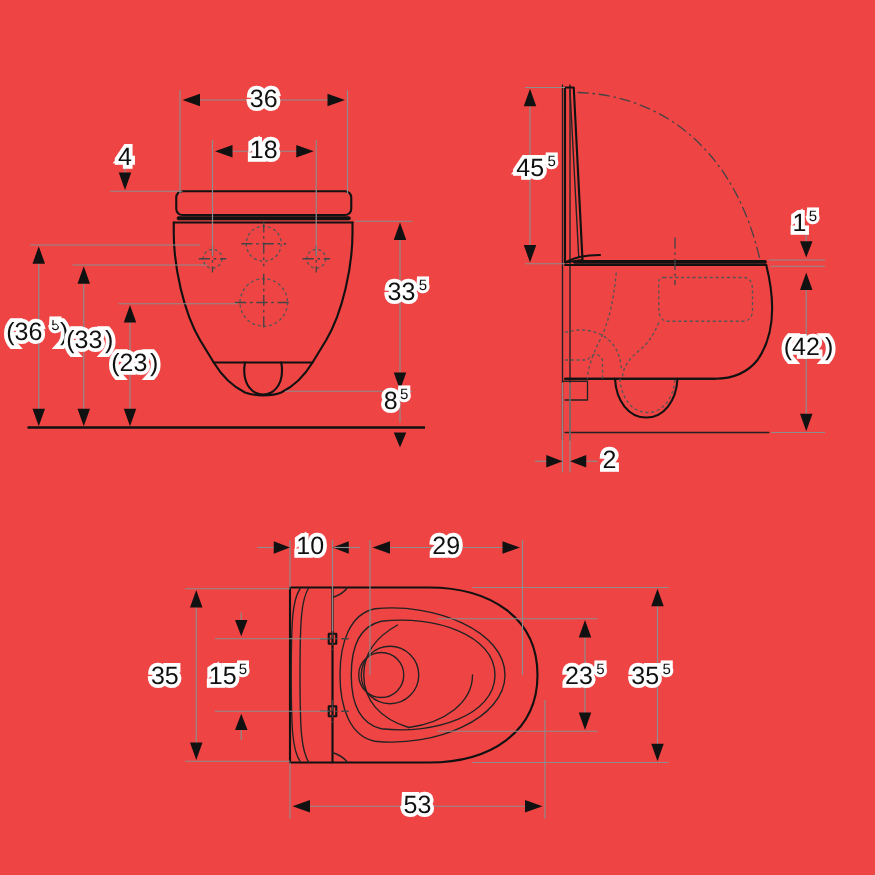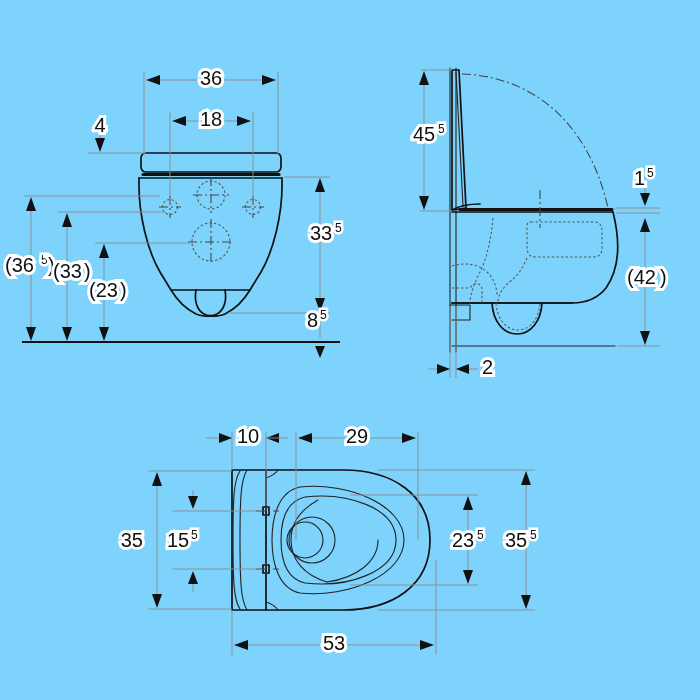--- a/index.html
+++ b/index.html
@@ -1,18 +1,18 @@
 <!DOCTYPE html>
 <html><head>
 <meta charset="utf-8">
 <style>
   html,body{margin:0;padding:0;background:#ffffff;}
   body{width:700px;height:700px;overflow:hidden;
        font-family:"Liberation Sans",sans-serif;color:#1a1a1a;}
-  #sheet{position:relative;width:700px;height:700px;background:#7dd3fc;}
+  #sheet{position:relative;width:700px;height:700px;background:#ef4444;}
   svg{display:block;width:700px;height:700px;}
   .obj{fill:none;stroke:#111111;stroke-width:1.7;stroke-linejoin:round;stroke-linecap:round;}
   .obj-thin{fill:none;stroke:#222222;stroke-width:1.1;stroke-linejoin:round;stroke-linecap:round;}
   .hidden-l{fill:none;stroke:#555555;stroke-width:1.05;stroke-dasharray:2.4 2.2;stroke-linecap:butt;}
   .center-l{fill:none;stroke:#444444;stroke-width:1.05;stroke-dasharray:9 3 2 3;stroke-linecap:butt;}
   .dim-l{fill:none;stroke:#8d8d8d;stroke-width:0.95;stroke-linecap:butt;}
   .ext-l{fill:none;stroke:#8d8d8d;stroke-width:0.95;stroke-linecap:butt;}
   .floor{fill:none;stroke:#111111;stroke-width:2.1;stroke-linecap:butt;}
   .arr{fill:#111111;stroke:none;}
   .dimtxt{font-family:"Liberation Sans",sans-serif;font-size:20px;fill:#111111;}

